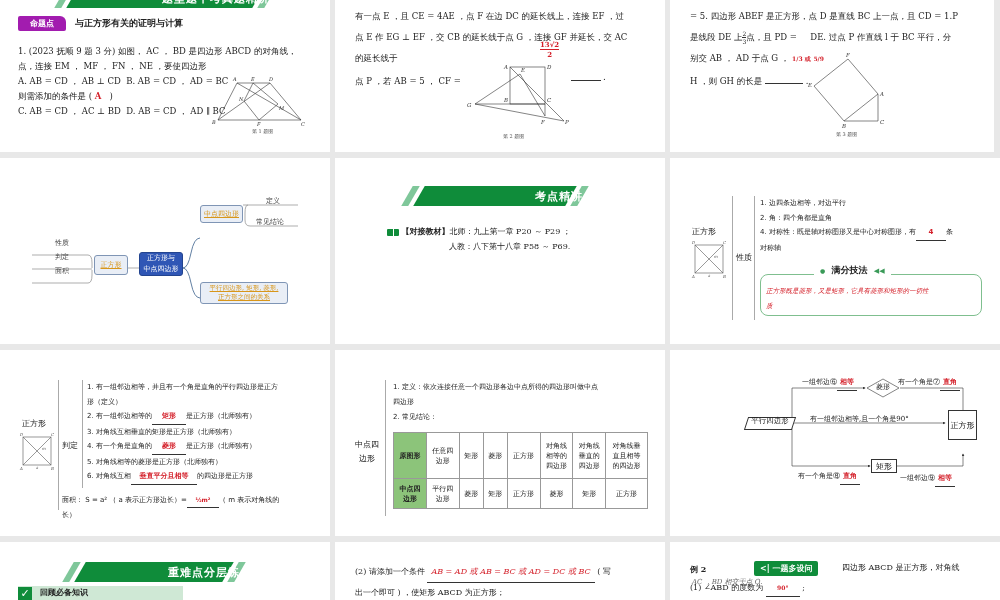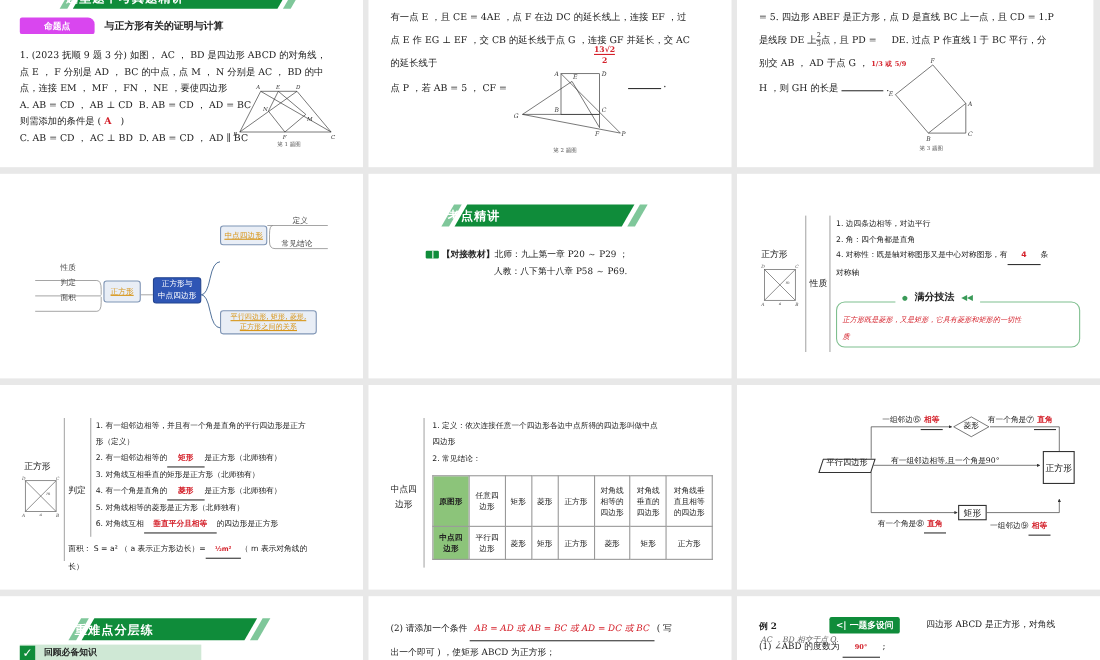--- a/index.html
+++ b/index.html
@@ -19,28 +19,28 @@
   .s11 { left: 335px; top: 542px; width: 330px; height: 58px; }
   .s12 { left: 670px; top: 542px; width: 330px; height: 58px; }
 
   .abs { position: absolute; }
   .txt { font-size: 9px; line-height: 16px; white-space: nowrap; }
   .sans { font-family: "DejaVu Sans", "Liberation Sans", sans-serif; }
   .red { color: #d4202a; }
   .bold { font-weight: bold; }
   .uline { display: inline-block; border-bottom: 1px solid #333; min-width: 30px; text-align: center; }
 
-  .banner { position: absolute; height: 20px; display: flex; align-items: center; justify-content: flex-start; }
+  .banner { position: absolute; height: 20px; display: flex; align-items: center; justify-content: flex-end; }
   .banner .main { position: absolute; left: 12px; right: 12px; top: 0; bottom: 0; background: #0f8c3a; transform: skewX(-30deg); }
   .banner .stripe-l, .banner .stripe-r { position: absolute; top: 0; bottom: 0; width: 7px; background: #7fc79a; transform: skewX(-30deg); }
   .banner .stripe-l { left: 0; }
   .banner .stripe-r { right: 0; }
   .banner .label { position: relative; color: #fff; font-family: "DejaVu Sans", sans-serif; font-size: 11px; font-weight: bold; letter-spacing: 1px; }
 
-  .tag-green { background: #d946ef; color: #fff; font-family: "DejaVu Sans", sans-serif; font-size: 8px; font-weight: bold; padding: 2px 22px; border-radius: 2px 6px 2px 2px; display: inline-block; }
+  .tag-green { background: #a21caf; color: #fff; font-family: "DejaVu Sans", sans-serif; font-size: 8px; font-weight: bold; padding: 2px 12px; border-radius: 2px 6px 2px 2px; display: inline-block; }
 
   .mm-node { position: absolute; border: 1px solid #7f95b5; border-radius: 3px; background: #e9eef6; font-size: 7px; text-align: center; color: #d8961a; text-decoration: underline; line-height: 11px; font-family: "DejaVu Sans", sans-serif; display:flex; align-items:center; justify-content:center; }
   .mm-center { background: #2f56b5; color: #fff; text-decoration: none; border-color: #23448f; }
   .mm-leaf { position: absolute; font-size: 7px; color: #444; font-family: "DejaVu Sans", sans-serif; }
 
   table.mid { border-collapse: collapse; position: absolute; font-size: 7px; line-height: 10px; font-family: "DejaVu Sans", sans-serif; }
   table.mid td { border: 1px solid #999; text-align: center; padding: 1px 2px; }
   table.mid td.hd { background: #8cc47a; font-weight: bold; }
 
   .box { position: absolute; border: 1px solid #333; background: #fff; font-size: 8px; display: flex; align-items: center; justify-content: center; font-family: "DejaVu Serif", serif; }
@@ -59,21 +59,20 @@
       <div class="main"></div>
       <div class="stripe-r"></div>
     <span class="label">题型题中考真题精讲</span>
   </div>
   <div class="abs" style="left:18px;top:11px;">
     <span class="tag-green">命题点</span>
     <span class="sans bold" style="font-size:9px;margin-left:4px;">与正方形有关的证明与计算</span>
   </div>
   <div class="abs txt" style="left:18px;top:44px;font-size:8.5px;line-height:15px;">
     <div>1. (2023 抚顺 9 题 3 分) 如图， AC ， BD 是四边形 ABCD 的对角线，</div>
-    <div>点 E ， F 分别是 AD ， BC 的中点，点 M ， N 分别是 AC ， BD 的中</div>
     <div>点，连接 EM ， MF ， FN ， NE ，要使四边形</div>
     <div><span>A. AB = CD ， AB ⊥ CD</span>&nbsp;&nbsp;<span>B. AB = CD ， AD = BC</span></div>
     <div><span>则需添加的条件是 (</span> <span class="red bold">A</span>&nbsp;&nbsp;&nbsp;<span>)</span></div>
     <div><span>C. AB = CD ， AC ⊥ BD</span>&nbsp;&nbsp;<span>D. AB = CD ， AD ∥ BC</span></div>
   </div>
   <svg style="left:215px;top:80px;" width="90" height="50" viewBox="0 0 90 50">
     <g stroke="#333" stroke-width="0.6" fill="none">
       <line x1="22" y1="3" x2="55" y2="3"></line>
       <line x1="22" y1="3" x2="3" y2="40"></line>
       <line x1="55" y1="3" x2="86" y2="40"></line>

